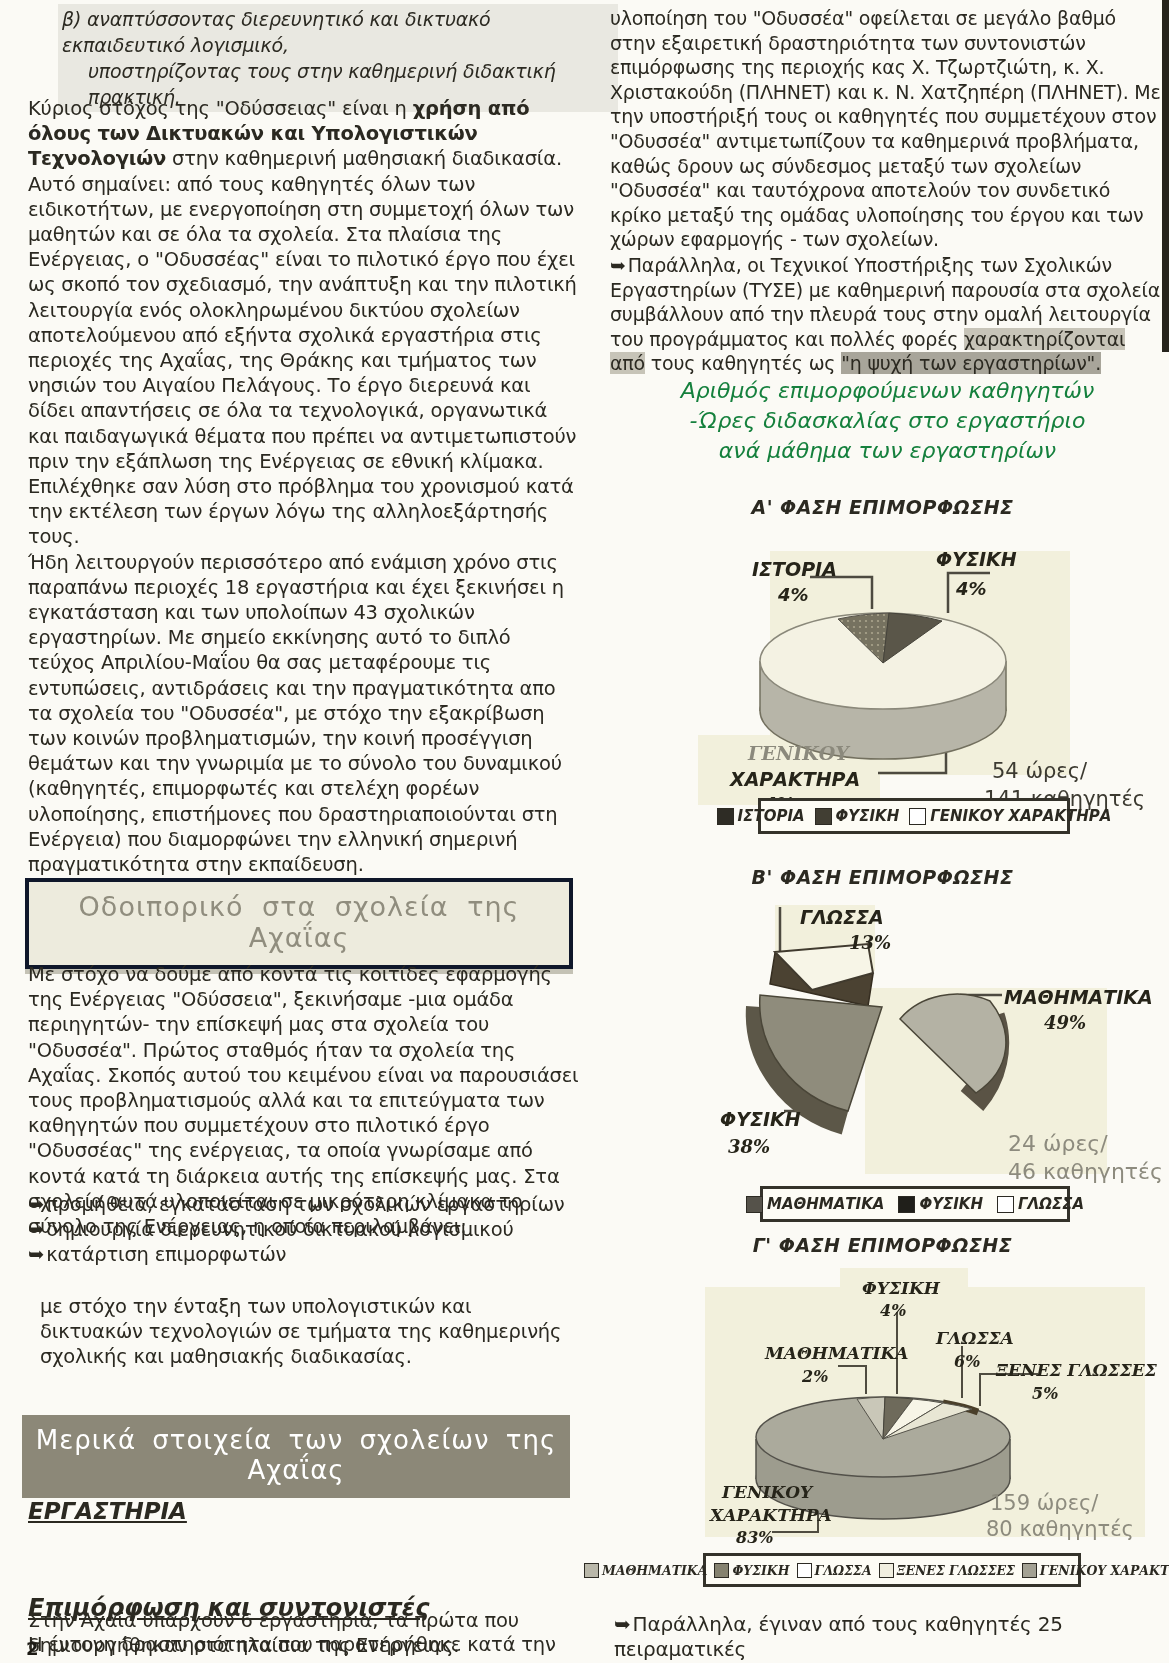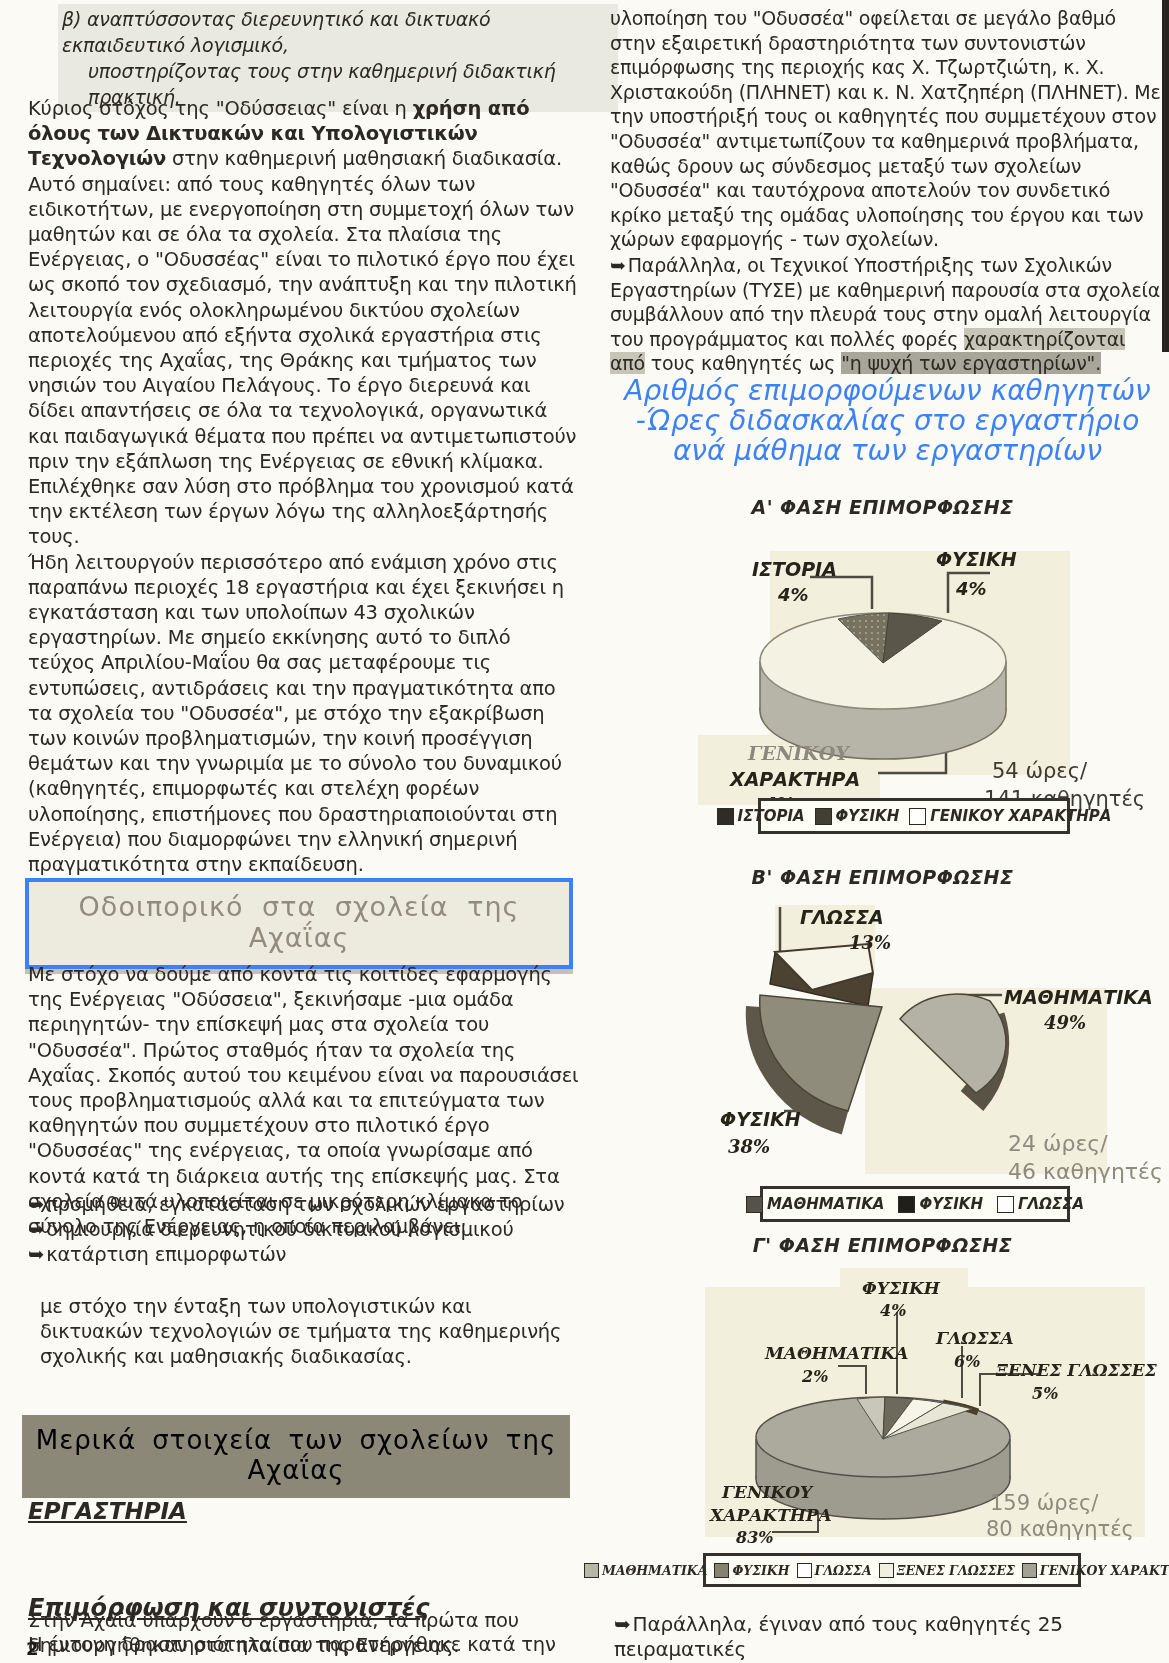--- a/index.html
+++ b/index.html
@@ -7,31 +7,31 @@
         font-family:"DejaVu Sans",sans-serif;color:#2b2921;overflow:hidden;}
   .abs{position:absolute;}
   .para{position:absolute;font-size:19.5px;line-height:25.2px;letter-spacing:-0.2px;text-align:left;}
   .rpara{font-size:19px;line-height:24.6px;}
   .bold{font-weight:bold;}
   .intro-block{left:28px;top:4px;width:552px;font-style:italic;font-size:19px;line-height:26px;
                background:#e9e8e1;padding:2px 4px;margin-left:30px;}
   .intro-indent{padding-left:26px;}
   .hl1{background:#c7c4b8;}
   .hl2{background:#a8a59a;}
-  .heading-box1{left:25px;top:878px;width:540px;border:4px solid #3b82f6;background:#edebdd;
+  .heading-box1{left:25px;top:878px;width:540px;border:4px solid #0f172a;background:#edebdd;
                 text-align:center;padding:9px 0 12px;box-shadow:0 5px 0 #c4c2b5;}
   .heading-box1 span{font-size:27px;color:#908d7e;letter-spacing:1px;word-spacing:9px;}
   .heading-box2{left:22px;top:1415px;width:548px;background:#8c8878;text-align:center;
                 padding:10px 0 13px;}
-  .heading-box2 span{font-size:26px;color:#000000;letter-spacing:1px;word-spacing:7px;}
+  .heading-box2 span{font-size:26px;color:#ffffff;letter-spacing:1px;word-spacing:7px;}
   .section-h{position:absolute;font-style:italic;font-weight:bold;text-decoration:underline;}
   .bullet-row{display:block;}
   .arrow{font-style:normal;font-weight:bold;margin-right:2px;}
   .charts-heading{left:610px;top:376px;width:555px;text-align:center;font-style:italic;
-                  font-size:28px;line-height:30px;color:#3b82f6;}
+                  font-size:22px;line-height:30px;color:#15803d;}
   .phase-title{position:absolute;left:610px;width:545px;text-align:center;font-weight:bold;
                font-style:italic;font-size:19px;letter-spacing:0.5px;}
   .pie-label{position:absolute;font-weight:bold;font-style:italic;font-size:19px;color:#262419;}
   .pie-pct{position:absolute;font-weight:bold;font-style:italic;font-size:18px;color:#262419;}
   .serifed{font-family:"DejaVu Serif",serif;}
   .gray-label{color:#8b897c;font-family:"DejaVu Serif",serif;font-weight:bold;}
   .stat{position:absolute;font-size:21px;line-height:27px;color:#3c3a31;}
   .stat-gray{color:#8d8b7e;}
   .legend{position:absolute;display:flex;align-items:center;justify-content:center;
           border:3px solid #34322a;background:#fdfcf5;font-style:italic;font-weight:bold;}

